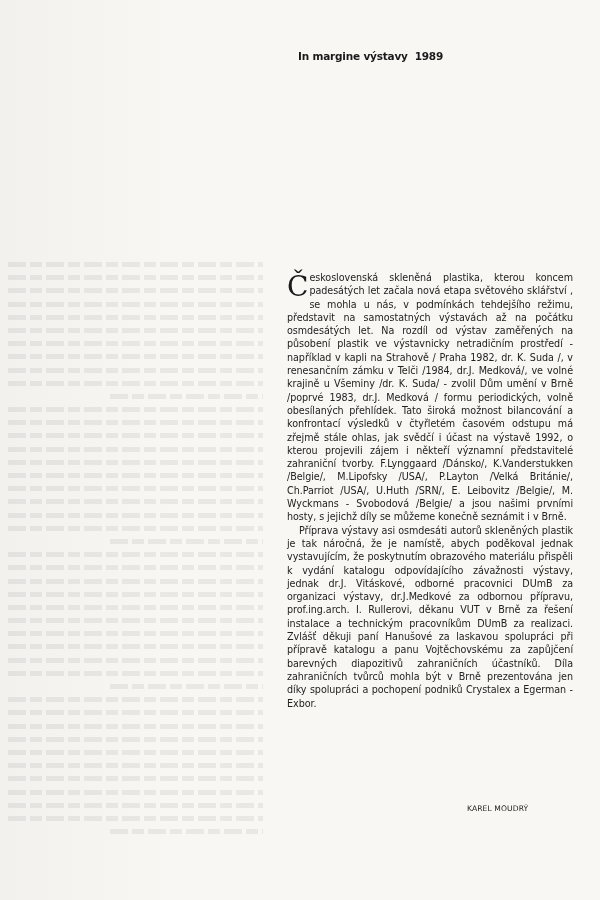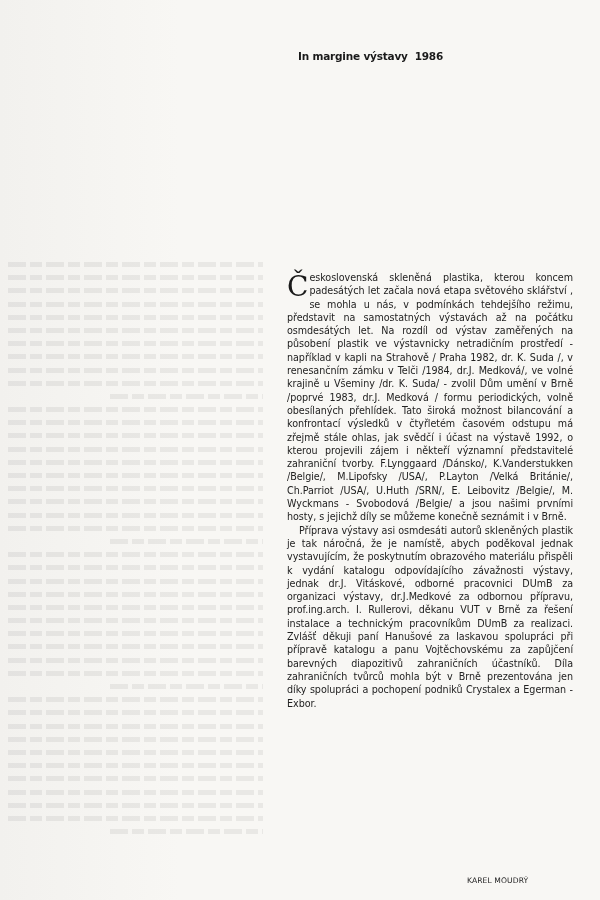--- a/index.html
+++ b/index.html
@@ -66,21 +66,21 @@
       float: left;
       font-family: "DejaVu Serif", serif;
       font-size: 28px;
       line-height: 24px;
       margin: 4px 1px 0 0;
       color: #1a1a1a;
     }
     .signature {
       position: absolute;
       left: 467px;
-      top: 876px;
+      top: 804px;
       font-size: 7.6px;
       letter-spacing: 0.1px;
       color: #222;
     }
   </style>
 </head>
 <body>
 
 <div class="page-shade"></div>
 
@@ -124,20 +124,20 @@
     <div class="ghost-line" style="width: 100%; margin-left: 0%;"></div>
     <div class="ghost-line" style="width: 100%; margin-left: 0%;"></div>
     <div class="ghost-line" style="width: 100%; margin-left: 0%;"></div>
     <div class="ghost-line" style="width: 100%; margin-left: 0%;"></div>
     <div class="ghost-line" style="width: 100%; margin-left: 0%;"></div>
     <div class="ghost-line" style="width: 100%; margin-left: 0%;"></div>
     <div class="ghost-line" style="width: 100%; margin-left: 0%;"></div>
     <div class="ghost-line" style="width: 60%; margin-left: 40%;"></div>
   </div>
 
-<div class="heading">In margine výstavy  1986</div>
+<div class="heading">In margine výstavy  1989</div>
 
 <div class="article">
   <p class="p1"><span class="dropcap">Č</span><span>eskoslovenská skleněná plastika, kterou koncem padesátých let začala nová etapa světového sklářství , se mohla u nás, v podmínkách tehdejšího režimu, představit na samostatných výstavách až na počátku osmdesátých let. Na rozdíl od výstav zaměřených na působení plastik ve výstavnicky netradičním prostředí - například v kapli na  Strahově  / Praha 1982, dr.  K. Suda /, v renesančním zámku v Telči /1984, dr.J. Medková/, ve volné krajině u Všeminy /dr. K. Suda/ - zvolil Dům umění v Brně /poprvé 1983, dr.J. Medková / formu periodických, volně obesílaných přehlídek. Tato široká možnost bilancování a konfrontací výsledků v čtyřletém časovém odstupu má zřejmě stále ohlas, jak svědčí i účast na výstavě 1992, o kterou projevili zájem i někteří významní představitelé zahraniční tvorby. F.Lynggaard /Dánsko/, K.Vanderstukken /Belgie/, M.Lipofsky /USA/, P.Layton /Velká Británie/, Ch.Parriot /USA/, U.Huth /SRN/, E. Leibovitz /Belgie/, M. Wyckmans - Svobodová /Belgie/ a jsou našimi prvními hosty, s jejichž díly se můžeme konečně seznámit i v Brně.</span></p>
   <p class="p2">Příprava výstavy asi osmdesáti autorů skleněných plastik je tak náročná, že je namístě, abych poděkoval jednak vystavujícím, že poskytnutím obrazového materiálu přispěli k vydání katalogu odpovídajícího závažnosti výstavy, jednak dr.J. Vitáskové, odborné pracovnici DUmB za organizaci výstavy, dr.J.Medkové za odbornou přípravu, prof.ing.arch. I. Rullerovi, děkanu VUT v Brně za řešení instalace a technickým pracovníkům DUmB za realizaci. Zvlášť děkuji paní Hanušové za laskavou spolupráci při přípravě katalogu a panu Vojtěchovskému za zapůjčení barevných diapozitivů zahraničních účastníků. Díla zahraničních tvůrců mohla být v Brně prezentována jen díky spolupráci a pochopení podniků Crystalex a Egerman - Exbor.</p>
 </div>
 
 <div class="signature">KAREL MOUDRÝ</div>
 
 </body></html>

